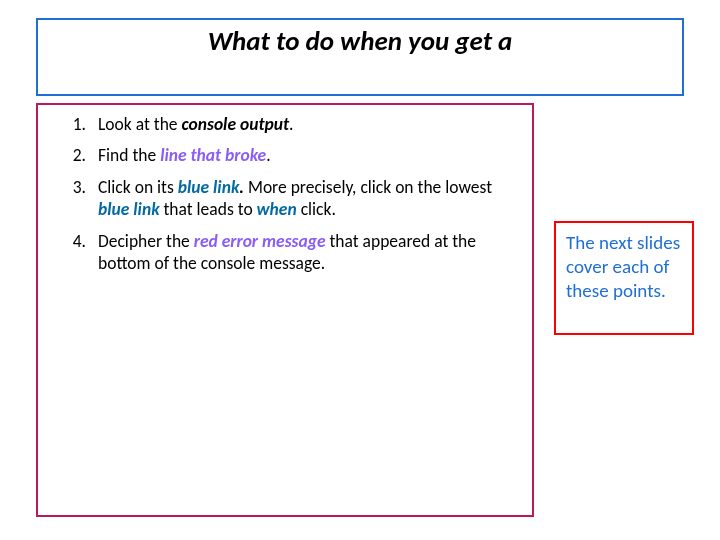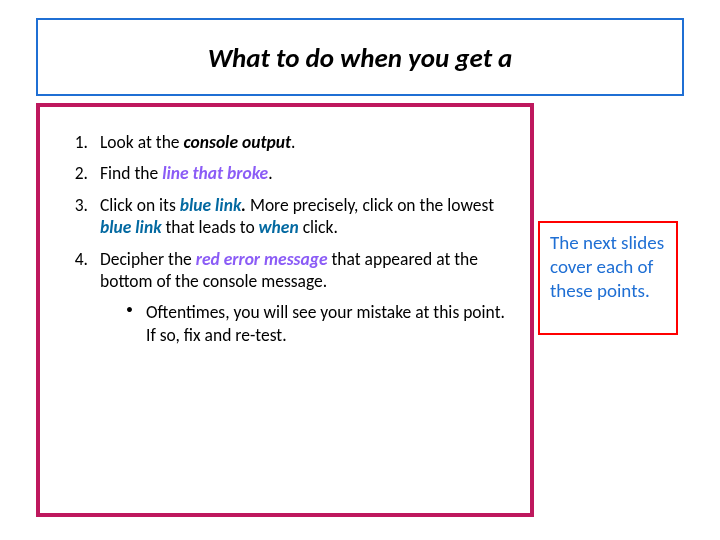--- a/index.html
+++ b/index.html
@@ -14,42 +14,42 @@
   .title-box {
     position: absolute;
     left: 36px;
     top: 18px;
     width: 648px;
     height: 78px;
     border: 2.5px solid #1f6fd4;
     display: flex;
     flex-direction: column;
     align-items: center;
-    justify-content: center;
+    justify-content: flex-start;
     padding: 4px 0;
   }
   .title-line1 {
     font-size: 27px;
     font-weight: bold;
     font-style: italic;
     color: #000;
   }
   .title-line2 {
     font-size: 29px;
     color: #ff0000;
     font-style: italic;
   }
   .main-box {
     position: absolute;
     left: 36px;
     top: 103px;
     width: 498px;
     height: 414px;
-    border: 4px solid #be185d;
-    padding: 24px 14px 8px 8px;
+    border: 2px solid #be185d;
+    padding: 8px 14px 8px 8px;
     font-size: 17.5px;
     color: #000;
     line-height: 1.28;
   }
   .main-box ol {
     list-style: decimal;
     padding-left: 44px;
   }
   .main-box ol > li {
     margin-bottom: 9px;
@@ -70,21 +70,21 @@
     position: absolute;
     left: 4px;
     top: 0;
     font-size: 14px;
   }
   .bi { font-weight: bold; font-style: italic; }
   .red { color: #8b5cf6; }
   .blue { color: #0369a1; }
   .side-box {
     position: absolute;
-    left: 538px;
+    left: 554px;
     top: 221px;
     width: 140px;
     height: 114px;
     border: 2px solid #ff0000;
     color: #1f6fd4;
     font-size: 19px;
     padding: 8px 10px;
     line-height: 1.25;
   }
 </style>
@@ -102,21 +102,20 @@
     </li>
     <li>
       <span>Find the </span><span class="bi red">line that broke</span><span>.</span>
     </li>
     <li>
       <span>Click on its </span><span class="bi blue">blue link</span><span class="bi">.</span><span>  More precisely, click on the lowest </span><span class="bi blue">blue link</span><span> that leads to </span><span class="bi blue">when</span><span> click.</span>
     </li>
     <li>
       <span>Decipher the </span><span class="bi red">red error message</span><span> that appeared at the bottom of the console message.</span>
       <ul>
-        <li><span>Oftentimes, you will see your mistake at this point.  If so, fix and re-test.</span></li>
       </ul>
     </li>
   </ol>
 </div>
 
 <div class="side-box">
   <span>The next slides cover each of these points.</span>
 </div>
 
 </body></html>

